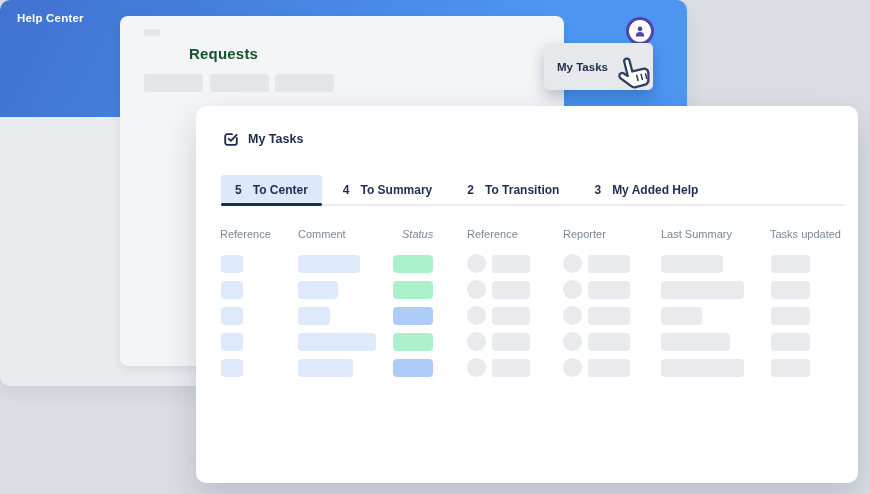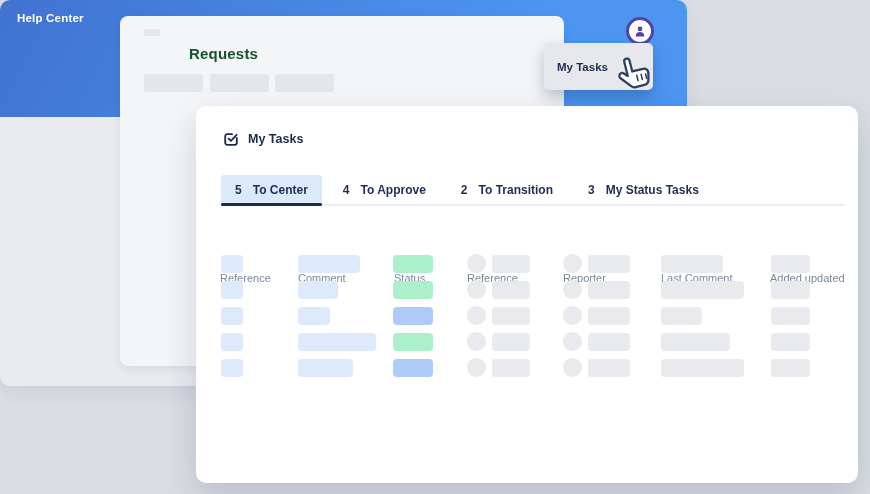--- a/index.html
+++ b/index.html
@@ -80,21 +80,20 @@
     white-space:nowrap;
   }
   .tab.active{background:#DCE9FB;border-radius:3px 3px 0 0;}
   .tab.active::after{
     content:"";position:absolute;left:0;right:0;bottom:-2px;height:3px;
     background:#1C2B4D;border-radius:1.5px;
   }
   .th{
     position:absolute;top:122px;font-size:11px;font-weight:500;color:#7B8798;
     white-space:nowrap;
-    margin-top:44px;
   }
   .rows{position:absolute;left:0;top:149px;width:100%;}
   .trow{position:relative;height:18px;margin-bottom:8px;cursor:pointer;}
   .sk{position:absolute;top:0;height:18px;border-radius:4px;}
   .sk-circle{width:19px;height:19px;border-radius:50%;top:-1px;}
 </style>
 </head>
 <body>
 
 <div class="hc-window">
@@ -135,40 +134,40 @@
     <span class="panel-title">My Tasks</span>
   </div>
 
   <div class="tabs">
       <div class="tab active">
         <span>5</span>
         <span>To Center</span>
       </div>
       <div class="tab">
         <span>4</span>
-        <span>To Approve</span>
+        <span>To Summary</span>
       </div>
       <div class="tab">
         <span>2</span>
         <span>To Transition</span>
       </div>
       <div class="tab">
         <span>3</span>
-        <span>My Status Tasks</span>
+        <span>My Added Help</span>
       </div>
     </div>
 
   <div id="thead">
       <span class="th" style="left: 24px;">Reference</span>
       <span class="th" style="left: 102px;">Comment</span>
-      <span class="th" style="left: 198px;">Status</span>
+      <span class="th" style="left: 206px; font-style: italic;">Status</span>
       <span class="th" style="left: 271px;">Reference</span>
       <span class="th" style="left: 367px;">Reporter</span>
-      <span class="th" style="left: 465px;">Last Comment</span>
-      <span class="th" style="left: 574px;">Added updated</span>
+      <span class="th" style="left: 465px;">Last Summary</span>
+      <span class="th" style="left: 574px;">Tasks updated</span>
     </div>
   <div class="rows" id="tbody">
       <div class="trow">
         <div class="sk" style="left: 25px; width: 22px; background: rgb(222, 233, 252);"></div>
         <div class="sk" style="left: 102px; width: 62px; background: rgb(222, 233, 252);"></div>
         <div class="sk" style="left: 197px; width: 40px; background: rgb(171, 240, 203);"></div>
         <div class="sk sk-circle" style="left: 271px; background: rgb(233, 234, 237);"></div>
         <div class="sk" style="left: 296px; width: 38px; background: rgb(233, 234, 237);"></div>
         <div class="sk sk-circle" style="left: 367px; background: rgb(233, 234, 237);"></div>
         <div class="sk" style="left: 392px; width: 42px; background: rgb(233, 234, 237);"></div>

